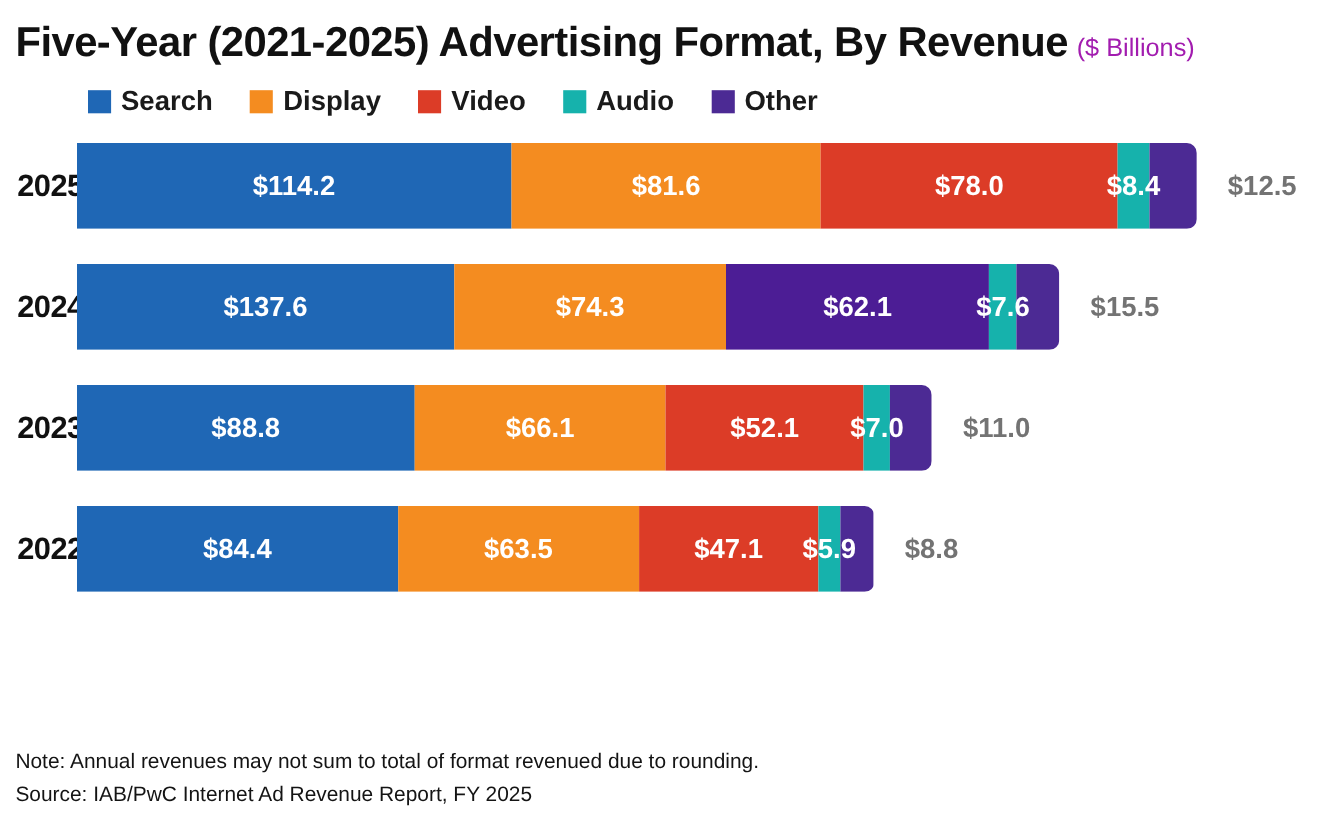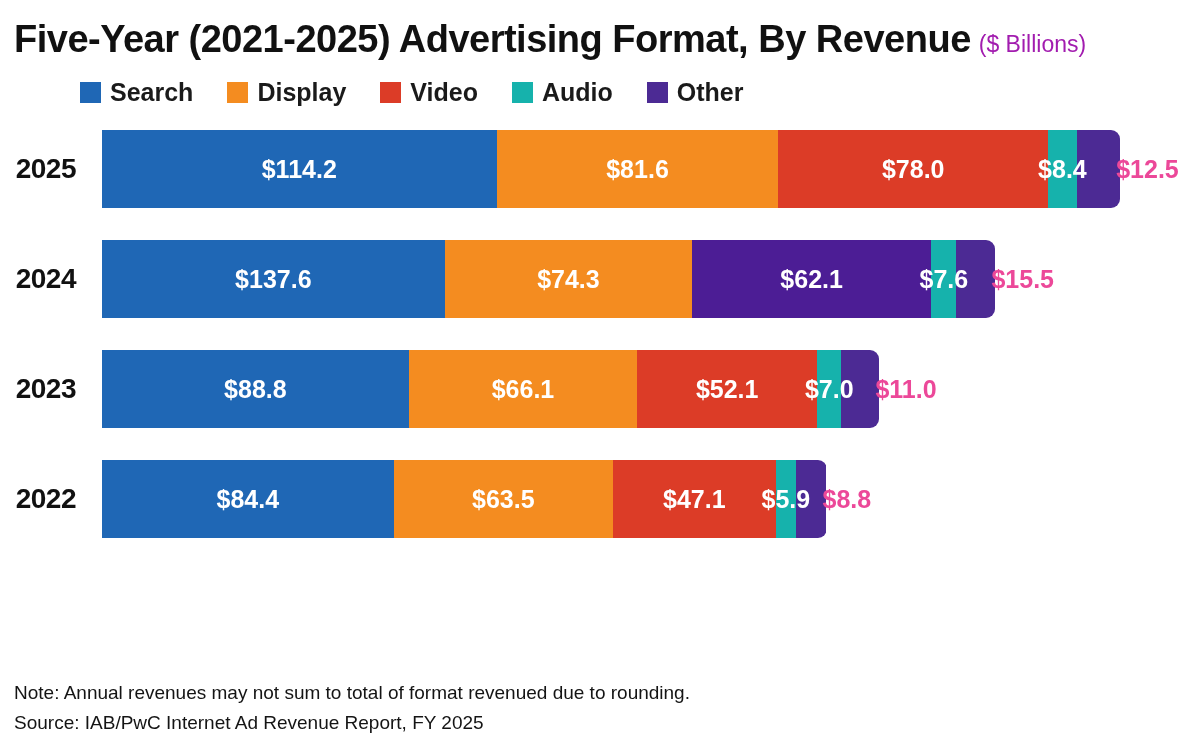--- a/index.html
+++ b/index.html
@@ -89,21 +89,21 @@
     width: 76px;
     text-align: right;
     font-size: 28px;
     font-weight: bold;
     color: #111111;
     line-height: 78px;
     letter-spacing: -0.5px;
   }
   .bar {
     position: absolute;
-    left: 102px;
+    left: 70px;
     top: 0;
     height: 78px;
     display: flex;
     align-items: stretch;
     border-radius: 0 9px 9px 0;
     overflow: hidden;
   }
   .seg {
     height: 100%;
     display: flex;
@@ -126,21 +126,21 @@
   .seg.narrow .seg-label {
     position: absolute;
     left: 50%;
     transform: translateX(-50%);
     z-index: 4;
   }
   .outside-label {
     position: absolute;
     font-size: 25px;
     font-weight: bold;
-    color: #ec4899;
+    color: #737373;
     white-space: nowrap;
     line-height: 78px;
     z-index: 5;
     text-align: right;
   }
 
   
   .footer {
     position: absolute;
     left: 14px;

